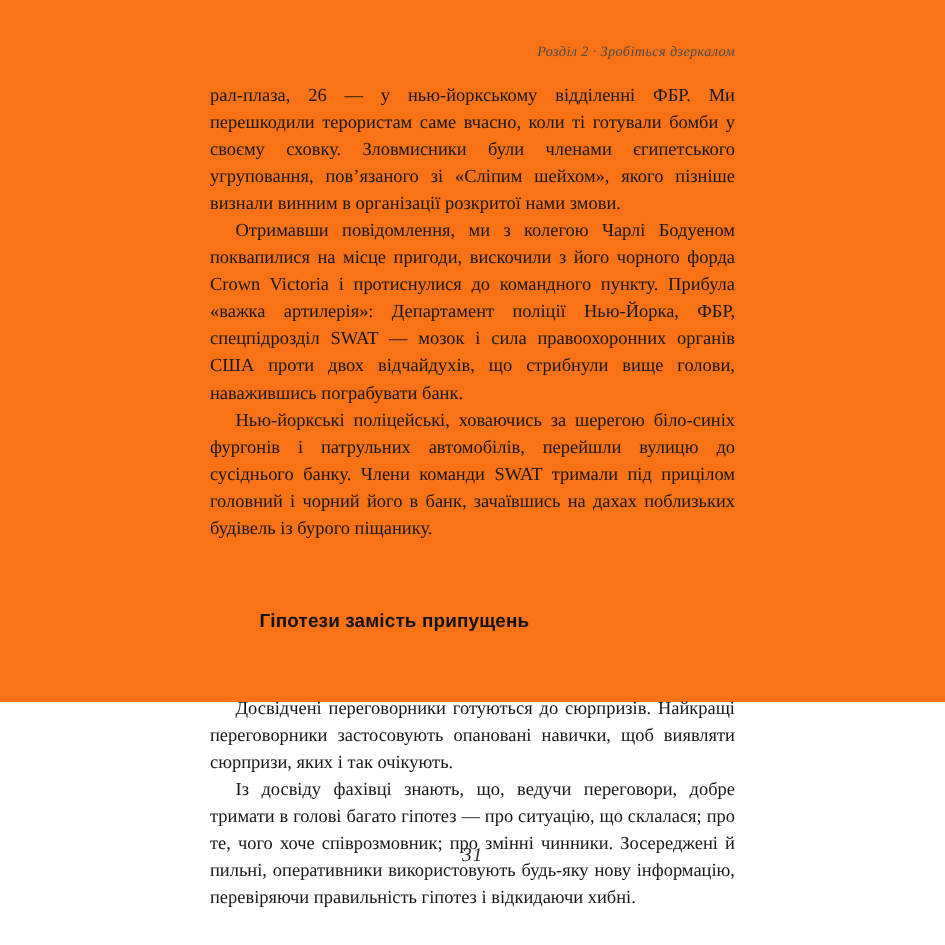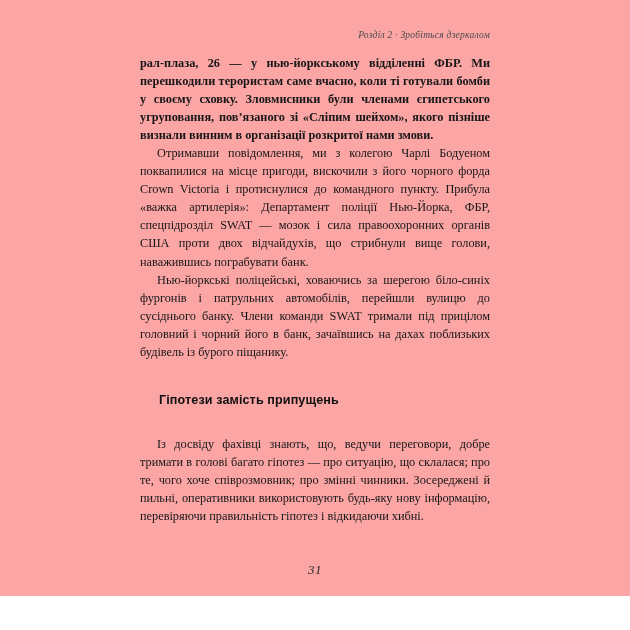--- a/index.html
+++ b/index.html
@@ -13,22 +13,22 @@
     height: 630px;
     overflow: hidden;
     font-family: "Liberation Serif", "DejaVu Serif", serif;
     color: #1a1a1a;
     -webkit-font-smoothing: antialiased;
   }
 
   .page {
     position: relative;
     width: 630px;
-    height: 596px;
-    background: #fca5a5;
+    height: 468px;
+    background: #f97316;
     box-sizing: border-box;
   }
 
   
   .running-head {
     position: absolute;
     top: 30px;
     left: 140px;
     width: 350px;
     text-align: right;
@@ -55,31 +55,30 @@
     text-align: justify;
     text-justify: inter-word;
     text-indent: 17px;
     hyphens: manual;
     color: #161616;
     font-family: "Liberation Serif", "DejaVu Serif", serif;
   }
 
   p.para.no-indent {
     text-indent: 0;
-    font-weight: bold;
   }
 
   
   p.para:last-child {
     text-align: justify;
   }
 
   
   h2.section-heading {
-    margin: 2px;
+    margin: 16px;
     font-family: "Liberation Sans", "DejaVu Sans", sans-serif;
     font-weight: bold;
     font-size: 12.6px;
     line-height: 18px;
     letter-spacing: 0.1px;
     color: #111111;
     text-indent: 0;
     padding-left: 17px;
   }
 
@@ -115,20 +114,21 @@
     <p class="para">Отримавши повідомлення, ми з колегою Чарлі Бодуеном поквапилися на місце пригоди, вискочили з його чорного форда Crown Victoria і протиснулися до командного пункту. Прибула «важка артилерія»: Департамент поліції Нью-Йорка, ФБР, спецпідрозділ SWAT — мозок і сила правоохоронних органів США проти двох відчайдухів, що стрибнули вище голови, наважившись пограбувати банк.</p>
 
     <p class="para">Нью-йоркські поліцейські, ховаючись за шерегою біло-синіх фургонів і патрульних автомобілів, перейшли вулицю до сусіднього банку. Члени команди SWAT тримали під прицілом головний і чорний його в банк, зачаївшись на дахах поблизьких будівель із бурого піщанику.</p>
 
     <div class="gap-before-heading"></div>
 
     <h2 class="section-heading">Гіпотези замість припущень</h2>
 
     <div class="gap-after-heading"></div>
 
+    <p class="para">Досвідчені переговорники готуються до сюрпризів. Найкращі переговорники застосовують опановані навички, щоб виявляти сюрпризи, яких і так очікують.</p>
 
     <p class="para">Із досвіду фахівці знають, що, ведучи переговори, добре тримати в голові багато гіпотез — про ситуацію, що склалася; про те, чого хоче співрозмовник; про змінні чинники. Зосереджені й пильні, оперативники використовують будь-яку нову інформацію, перевіряючи правильність гіпотез і відкидаючи хибні.</p>
 
   </div>
 
   <div class="folio">31</div>
 
 </div>
 
 </body></html>

